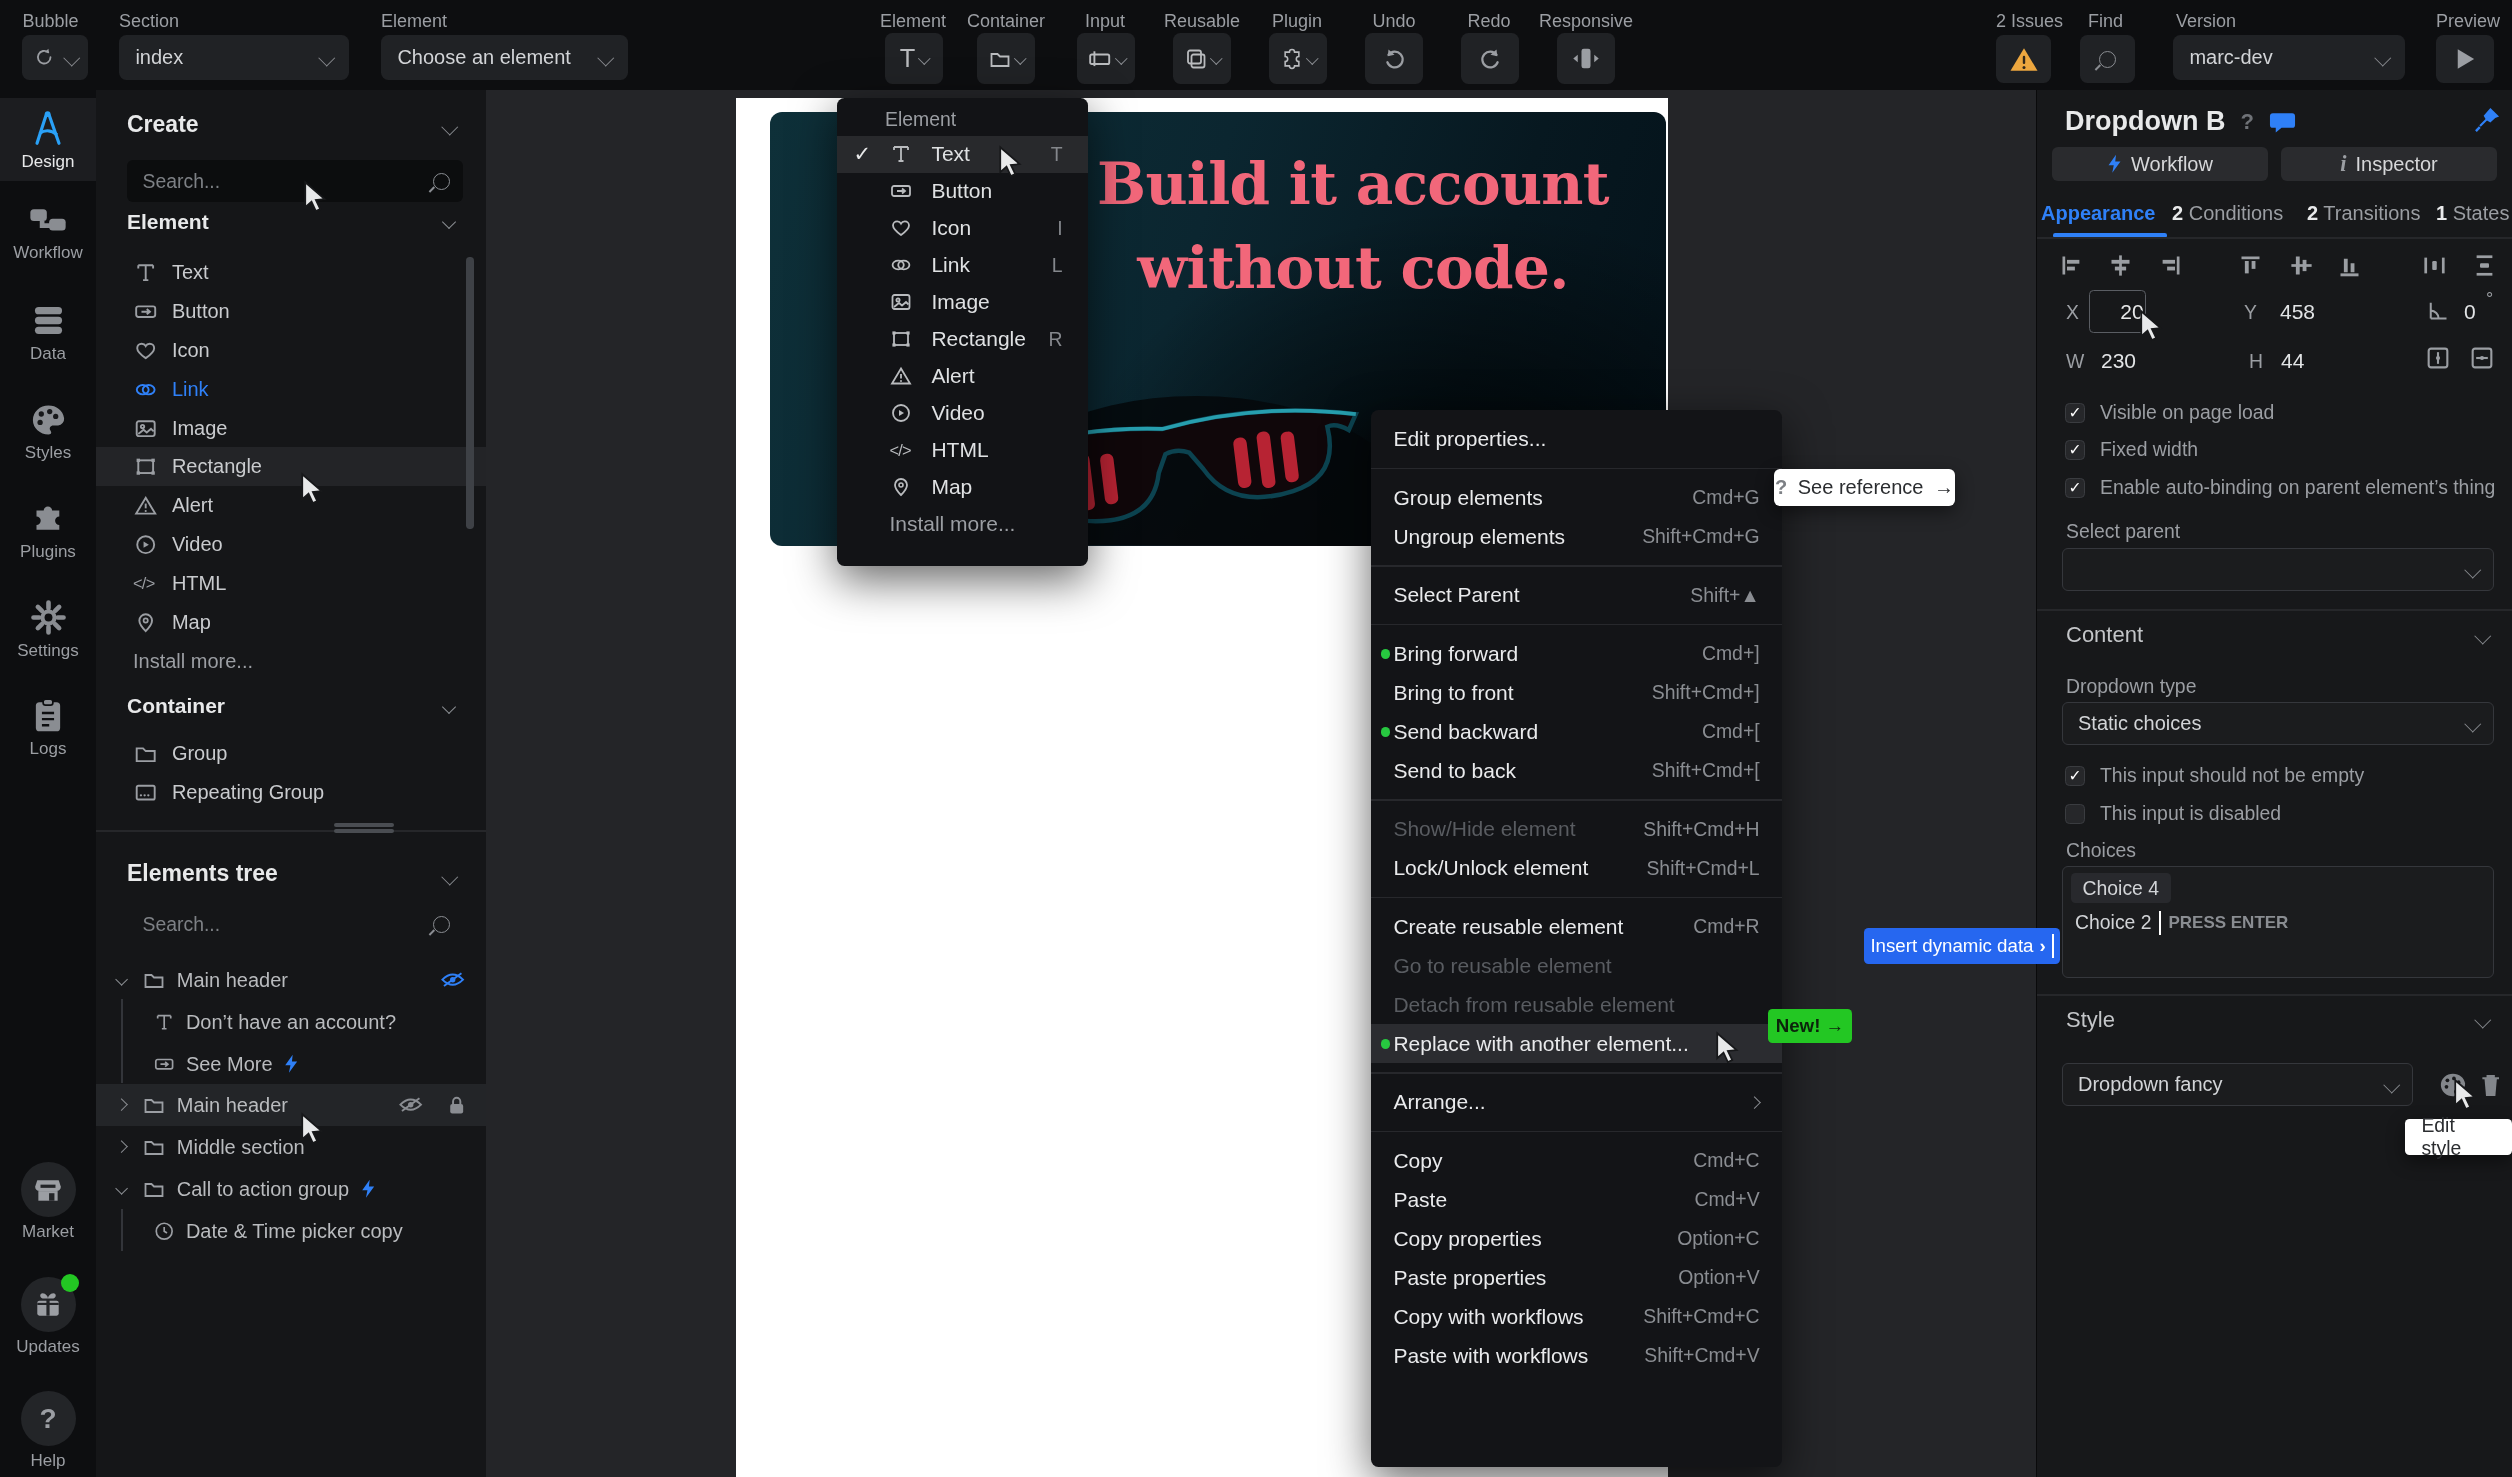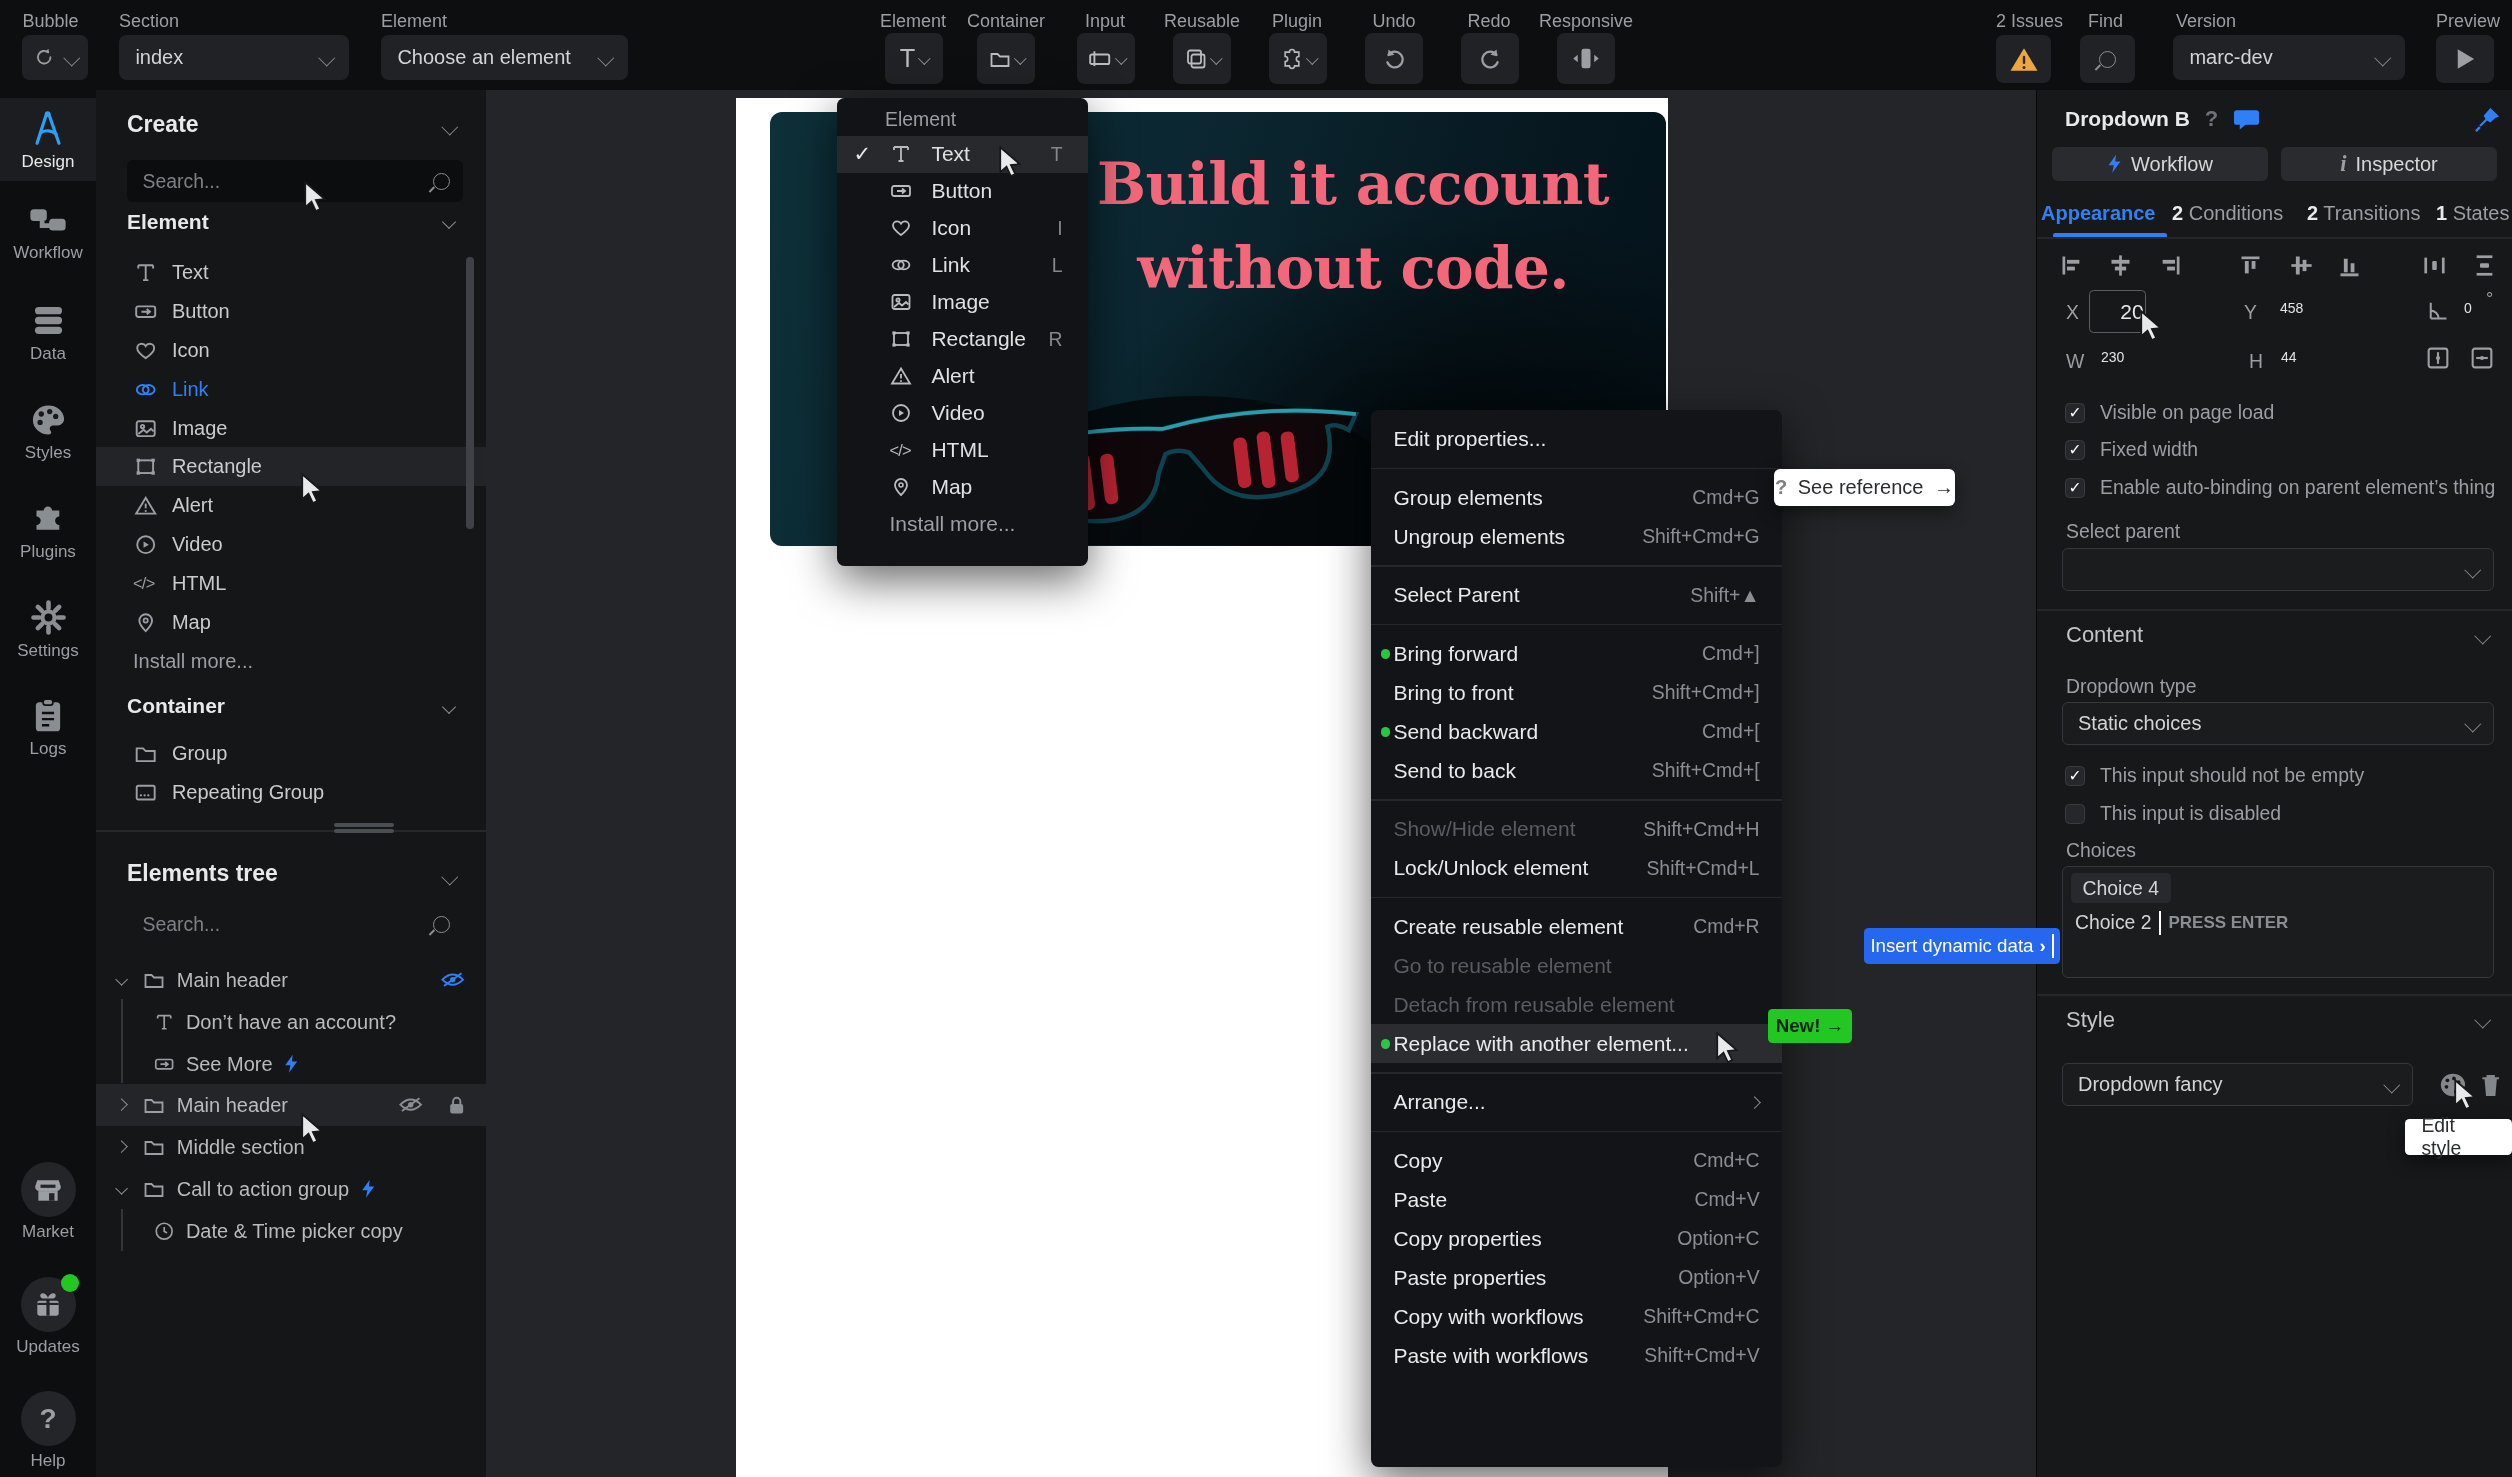--- a/index.html
+++ b/index.html
@@ -66,21 +66,21 @@
   .cm-row{position:relative;height:39px;display:flex;align-items:center;padding:0 22.4px;color:#e9eaec;font-size:21px;}
   .cm-row.hl{background:#2b2c30;}
   .cm-row.dis .cm-label{color:#595c61;}
   .cm-sc{margin-left:auto;color:#8a8d92;font-size:19.4px;}
   .cm-dot{position:absolute;left:9.7px;top:50%;margin-top:-4.5px;width:9.7px;height:9.7px;border-radius:50%;background:#27c840;}
   .cm-div{height:1.5px;background:#27282c;margin:9px 0;}
   .cm-sub{margin-left:auto;}
   
   #rpanel{left:2036px;top:90px;width:476px;height:1388px;background:#17181a;border-left:1.5px solid #0a0a0b;box-sizing:border-box;z-index:25;}
   .rp-lab{position:absolute;color:#9b9ea3;font-size:19.4px;white-space:nowrap;}
-  .rp-val{position:absolute;color:#e2e4e6;font-size:14px;white-space:nowrap;}
+  .rp-val{position:absolute;color:#e2e4e6;font-size:21px;white-space:nowrap;}
   .rp-btn{position:absolute;top:57px;width:216px;height:34px;background:#2a2b2e;border-radius:6px;
           display:flex;align-items:center;justify-content:center;gap:9px;color:#d6d7d9;font-size:20px;}
   .rp-dd{position:absolute;left:25px;width:432px;height:43px;border:1.5px solid #35373c;border-radius:6px;background:#1b1c1e;
          display:flex;align-items:center;padding:0 15px;box-sizing:border-box;color:#d2d4d7;font-size:20px;}
   .rp-dd .chev{margin-left:auto;}
   .ckb{width:20px;height:20px;border-radius:4.5px;background:#26272a;border:0.7px solid #3a3c40;box-sizing:border-box;
        display:flex;align-items:center;justify-content:center;color:#fff;font-size:15.7px;flex:0 0 auto;}
   .ckrow{position:absolute;left:28px;display:flex;align-items:center;gap:15px;color:#9b9ea3;font-size:19.4px;white-space:nowrap;}
   .rp-div{position:absolute;left:0;width:476px;height:1.5px;background:#26272a;}
   .tab{position:absolute;top:0;font-size:20px;color:#9b9ea3;white-space:nowrap;}
@@ -787,21 +787,21 @@
       <span>New! →</span>
     </div>
   <div id="insertdyn">
     <span>Insert dynamic data</span>
     <span style="font-weight:700">›</span>
     <span class="caret"></span>
   </div>
 
   <div id="rpanel" class="abs">
     <div class="abs" style="left:28px;top:16.4px;display:flex;align-items:center;gap:15px">
-      <span style="font-size:21px;font-weight:700">Dropdown B</span>
+      <span style="font-size:27px;font-weight:700">Dropdown B</span>
       <span style="color:#6f7277;font-weight:700;font-size:22px">?</span>
       <svg width="27" height="24" viewBox="0 0 28 24">
           <path d="M4 3h20a3 3 0 0 1 3 3v9a3 3 0 0 1-3 3H13l-6 5v-5H4a3 3 0 0 1-3-3V6a3 3 0 0 1 3-3z" fill="#2f80f7"></path>
         </svg>
     </div>
     <svg class="abs" style="left:437px;top:16.4px" width="27" height="27" viewBox="0 0 28 28">
         <path d="M17 2l9 9-4 1.5L17 17l-3.5-2L7 21.5 5.5 20 12 13.5l-2-3.5 4.5-5z" fill="#2f80f7"></path>
         <path d="M6 22l-4 4" stroke="#2f80f7" stroke-width="2.5"></path>
       </svg>
 

